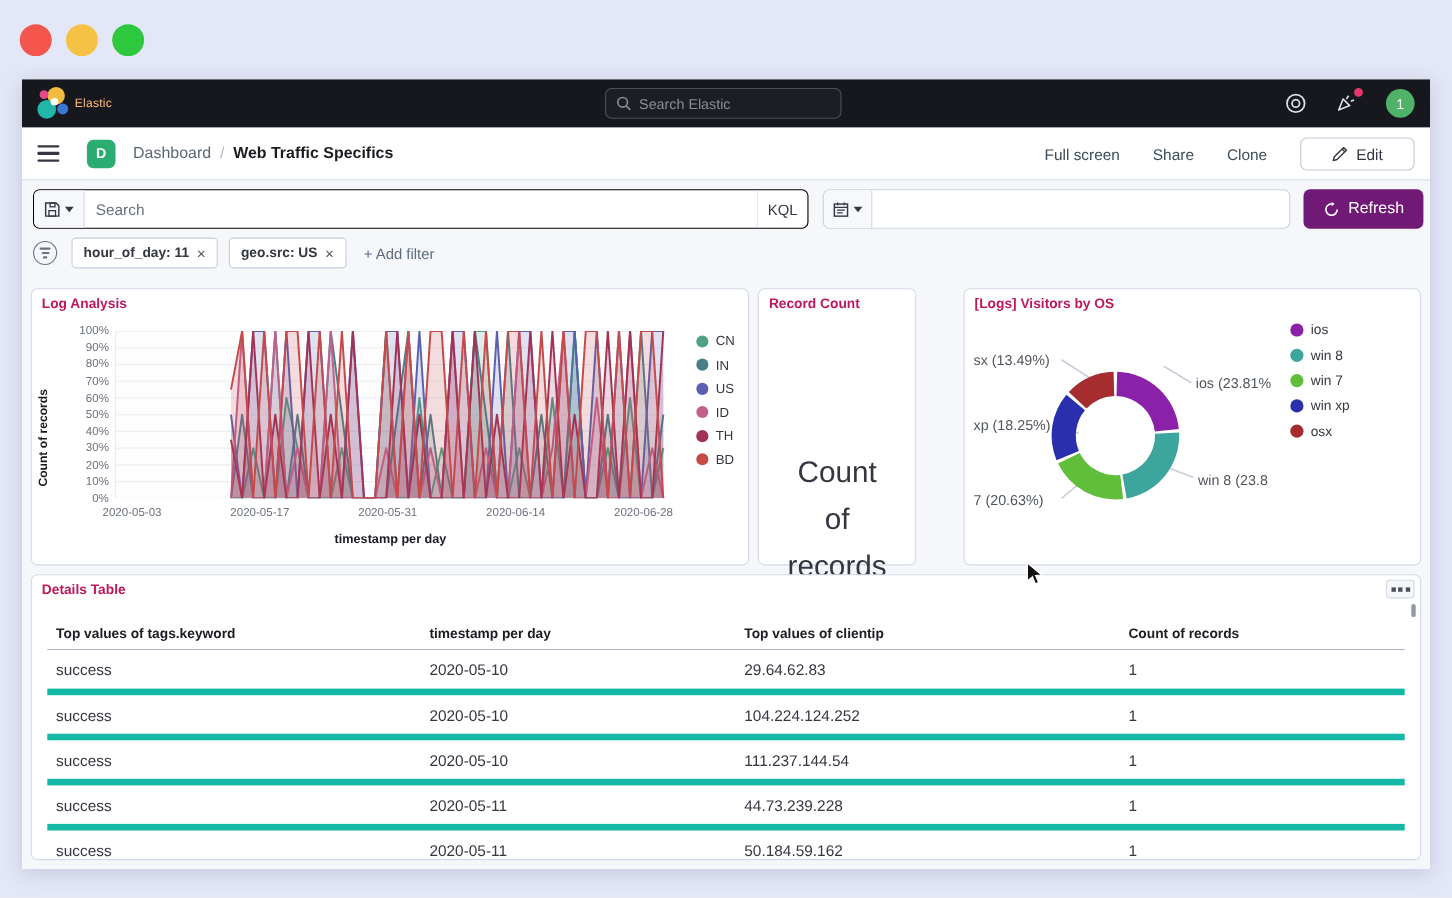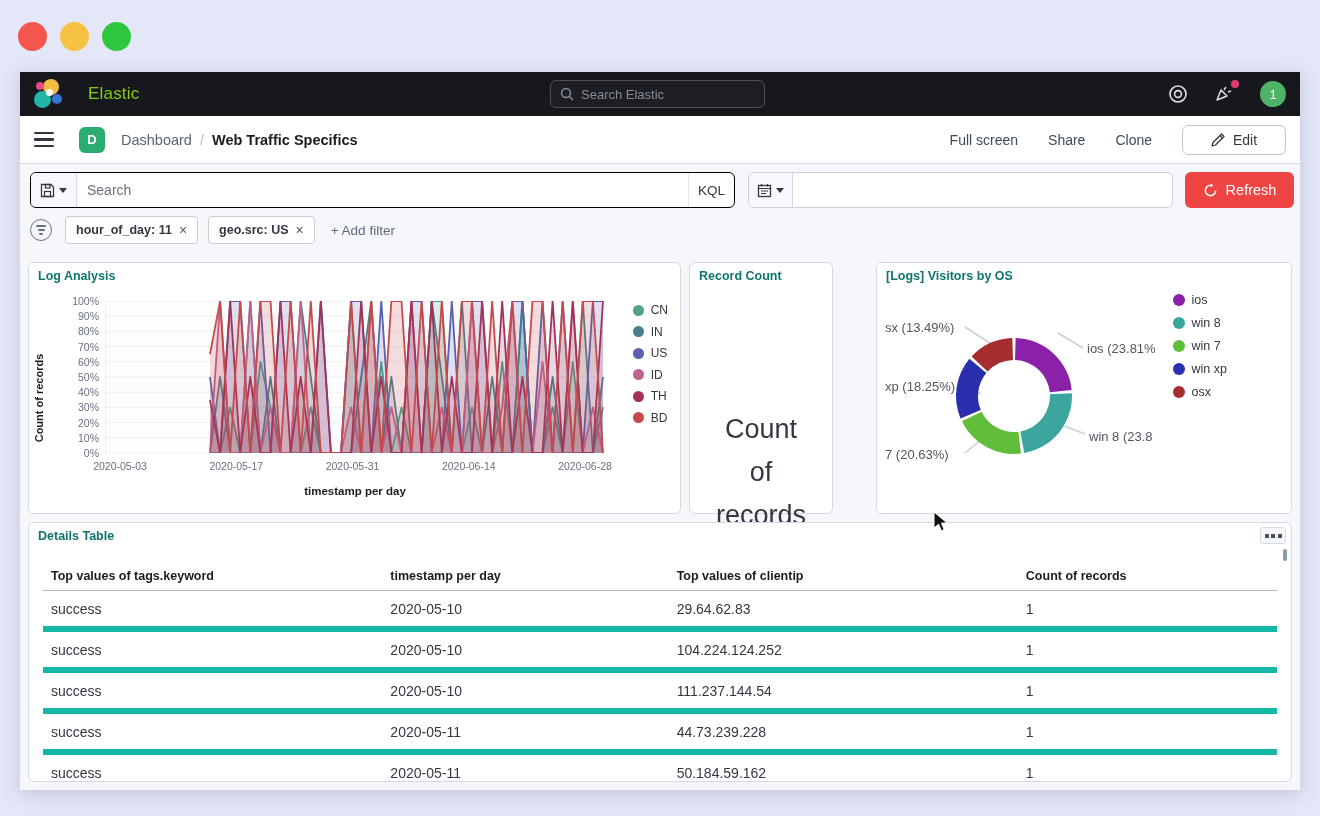--- a/index.html
+++ b/index.html
@@ -11,21 +11,21 @@
   .light { width:29px; height:29px; border-radius:50%; }
   .light.red{ background:#F4564D; } .light.yellow{ background:#F6C244; } .light.green{ background:#2EC83F; }
 
   
   .win { position:absolute; left:20px; top:72px; width:1280px; height:718px; background:#F5F7FB; box-shadow:0 4px 18px rgba(40,50,90,.18); overflow:hidden; }
 
   
   .topbar { position:absolute; left:0; top:0; width:100%; height:44px; background:#17181D; display:flex; align-items:center; }
   .logo { position:relative; width:30px; height:30px; margin-left:14px; }
   .logo i { position:absolute; border-radius:50%; }
-  .brand { color:#84cc16; font-size:17px; margin-left:24px; letter-spacing:.2px; }
+  .brand { color:#fdba74; font-size:11px; margin-left:4px; letter-spacing:.2px; }
   .gsearch { position:absolute; left:530px; top:8px; width:215px; height:28px; border:1px solid #4C5058; border-radius:6px; display:flex; align-items:center; gap:7px; padding:0 9px; background:#1D1E24; }
   .gsearch .ph { color:#878E9A; font-size:13px; }
   .topicons { position:absolute; right:14px; top:0; height:44px; display:flex; align-items:center; gap:26px; }
   .ticon { position:relative; width:20px; height:20px; color:#DDE0E6; }
   .badge-dot { position:absolute; top:-4px; right:-5px; width:8px; height:8px; border-radius:50%; background:#E5386E; }
   .avatar { width:26px; height:26px; border-radius:50%; background:#4FB269; color:#fff; font-size:13px; display:flex; align-items:center; justify-content:center; }
 
   
   .navbar { position:absolute; left:0; top:44px; width:100%; height:48px; background:#fff; border-bottom:1px solid #D3DAE6; display:flex; align-items:center; }
   .burger { width:20px; margin-left:14px; display:flex; flex-direction:column; gap:4px; cursor:pointer; }
@@ -42,34 +42,34 @@
   
   .qrow { position:absolute; left:10px; top:100px; height:36px; display:flex; }
   .qgroup { display:flex; border:1px solid #000000; border-radius:6px; background:#fff; overflow:hidden; width:705px; }
   .qseg-save { width:46px; display:flex; align-items:center; justify-content:center; gap:4px; border-right:1px solid #D3DAE6; background:#F7F8FB; cursor:pointer; }
   .qinput { flex:1; display:flex; align-items:center; padding-left:10px; font-size:14px; color:#69707D; }
   .kql { width:46px; display:flex; align-items:center; justify-content:center; font-size:13.5px; color:#343741; border-left:1px solid #E3E8EF; cursor:pointer; }
   .dgroup { display:flex; border:1px solid #CBD2DE; border-radius:6px; background:#fff; overflow:hidden; width:425px; margin-left:13px; align-items:center; }
   .qseg-cal { width:44px; align-self:stretch; display:flex; align-items:center; justify-content:center; gap:4px; border-right:1px solid #D3DAE6; background:#F7F8FB; cursor:pointer; }
   .datetext { flex:1; display:flex; align-items:center; justify-content:center; gap:8px; font-size:13.5px; color:#343741; }
   .datetext .arr { color:#69707D; }
-  .btn-refresh { margin-left:12px; width:109px; height:36px; background:#ef4444; border:none; border-radius:6px; color:#fff; font-size:14.5px; display:flex; align-items:center; justify-content:center; gap:8px; cursor:pointer; }
+  .btn-refresh { margin-left:12px; width:109px; height:36px; background:#701a75; border:none; border-radius:6px; color:#fff; font-size:14.5px; display:flex; align-items:center; justify-content:center; gap:8px; cursor:pointer; }
   .chev { width:0; height:0; border-left:4.5px solid transparent; border-right:4.5px solid transparent; border-top:5px solid #343741; }
 
   .frow { position:absolute; left:10px; top:144px; height:28px; display:flex; align-items:center; gap:10px; }
   .ficon { width:22px; height:22px; border:1.6px solid #6B7380; border-radius:50%; display:flex; flex-direction:column; align-items:center; justify-content:center; gap:2.5px; margin-right:3px; }
   .ficon i { height:1.6px; background:#6B7380; border-radius:1px; }
   .ficon i:nth-child(1){width:10px;} .ficon i:nth-child(2){width:7px;} .ficon i:nth-child(3){width:4px;}
   .fpill { height:28px; background:#fff; border:1px solid #C6CDD9; border-radius:4px; display:flex; align-items:center; gap:7px; padding:0 10px; font-size:12.5px; font-weight:bold; color:#343741; cursor:pointer; }
   .fpill .x { font-weight:normal; color:#545B64; font-size:14px; }
   .addfilter { font-size:13.5px; color:#5F6B7A; cursor:pointer; margin-left:6px; }
 
   
   .panel { position:absolute; background:#fff; border:1px solid #D3DAE6; border-radius:6px; }
-  .ptitle { position:absolute; left:9px; top:6px; font-size:12.5px; font-weight:bold; color:#0f766e; }
+  .ptitle { position:absolute; left:9px; top:6px; font-size:12.5px; font-weight:bold; color:#be185d; }
   #p-log   { left:8px;   top:190px; width:653px;  height:252px; }
   #p-metric{ left:669px; top:190px; width:144px;  height:252px; }
   #p-donut { left:856px; top:190px; width:416px;  height:252px; }
   #p-table { left:8px;   top:450px; width:1264px; height:260px; }
 
   
   .ylab { position:absolute; left:2px; top:60px; width:16px; height:150px; display:flex; align-items:center; justify-content:center; }
   .ylab span { transform:rotate(-90deg); white-space:nowrap; font-size:11px; font-weight:bold; color:#1A1C21; }
   .ytick { position:absolute; width:46px; text-align:right; font-size:10.5px; color:#69707D; }
   .xtick { position:absolute; top:197px; transform:translateX(-50%); font-size:10.5px; color:#69707D; }

